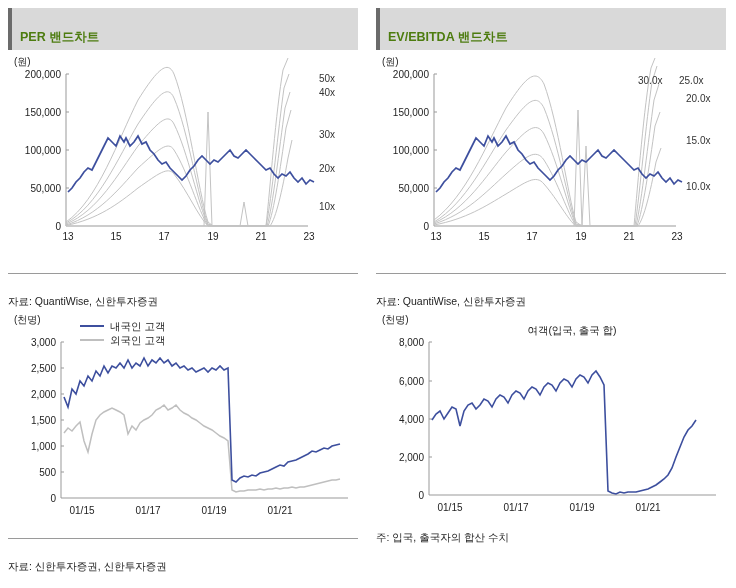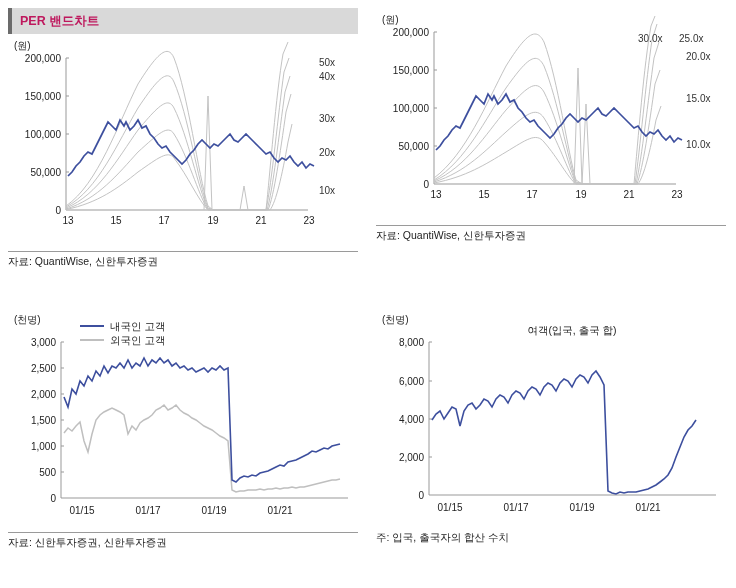--- a/index.html
+++ b/index.html
@@ -7,32 +7,32 @@
     width:736px;height:588px;background:#ffffff;
     font-family:"Liberation Sans", sans-serif;
     color:#1a1a1a;
   }
   .page{position:relative;width:736px;height:588px;}
   .panel{position:absolute;}
   .panel-title{
     background:#d9d9d9;
     border-left:4px solid #6b6b6b;
     font-size:12.5px;font-weight:bold;
-    padding:5px 8px;
+    padding:21px 8px;
     box-sizing:border-box;
     height:26px;
     line-height:16px;
-    color:#be185d;
+    color:#4d7c0f;
   }
   .chart-box{position:relative;box-sizing:border-box;}
   .src{
     font-size:10.5px;color:#222;
     border-top:1px solid #9a9a9a;
-    padding-top:3px;
-    margin-top:2px;
+    padding-top:21px;
+    margin-top:8px;
   }
   .note{font-size:10.5px;color:#222;padding-top:1px;}
   svg{display:block;}
   .axis-label{font-size:10px;fill:#222;font-family:"Liberation Sans",sans-serif;}
   .band-label{font-size:10px;fill:#333;font-family:"Liberation Sans",sans-serif;}
   .legend-text{font-size:10.5px;fill:#222;font-family:"Liberation Sans",sans-serif;}
   .ann-text{font-size:10.5px;fill:#222;font-family:"Liberation Sans",sans-serif;}
 </style>
 </head>
 <body>
@@ -86,20 +86,21 @@
         <text class="band-label" x="311" y="46">40x</text>
         <text class="band-label" x="311" y="88">30x</text>
         <text class="band-label" x="311" y="122">20x</text>
         <text class="band-label" x="311" y="160">10x</text>
       </svg>
     </div>
     <div class="src">자료: QuantiWise, 신한투자증권</div>
   </div>
 
   <div class="panel" style="left:376px;top:8px;width:350px;height:272px;">
+    <div class="panel-title">EV/EBITDA 밴드차트</div>
     <div class="chart-box" style="width:350px;height:215px;">
       <svg width="350" height="215" viewBox="0 0 350 215">
         <text class="axis-label" x="6" y="15">(원)</text>
         <text class="axis-label" x="53" y="28" text-anchor="end">200,000</text>
         <text class="axis-label" x="53" y="66" text-anchor="end">150,000</text>
         <text class="axis-label" x="53" y="104" text-anchor="end">100,000</text>
         <text class="axis-label" x="53" y="142" text-anchor="end">50,000</text>
         <text class="axis-label" x="53" y="180" text-anchor="end">0</text>
 
         <line x1="58" y1="24" x2="58" y2="176" stroke="#999" stroke-width="1"></line>

